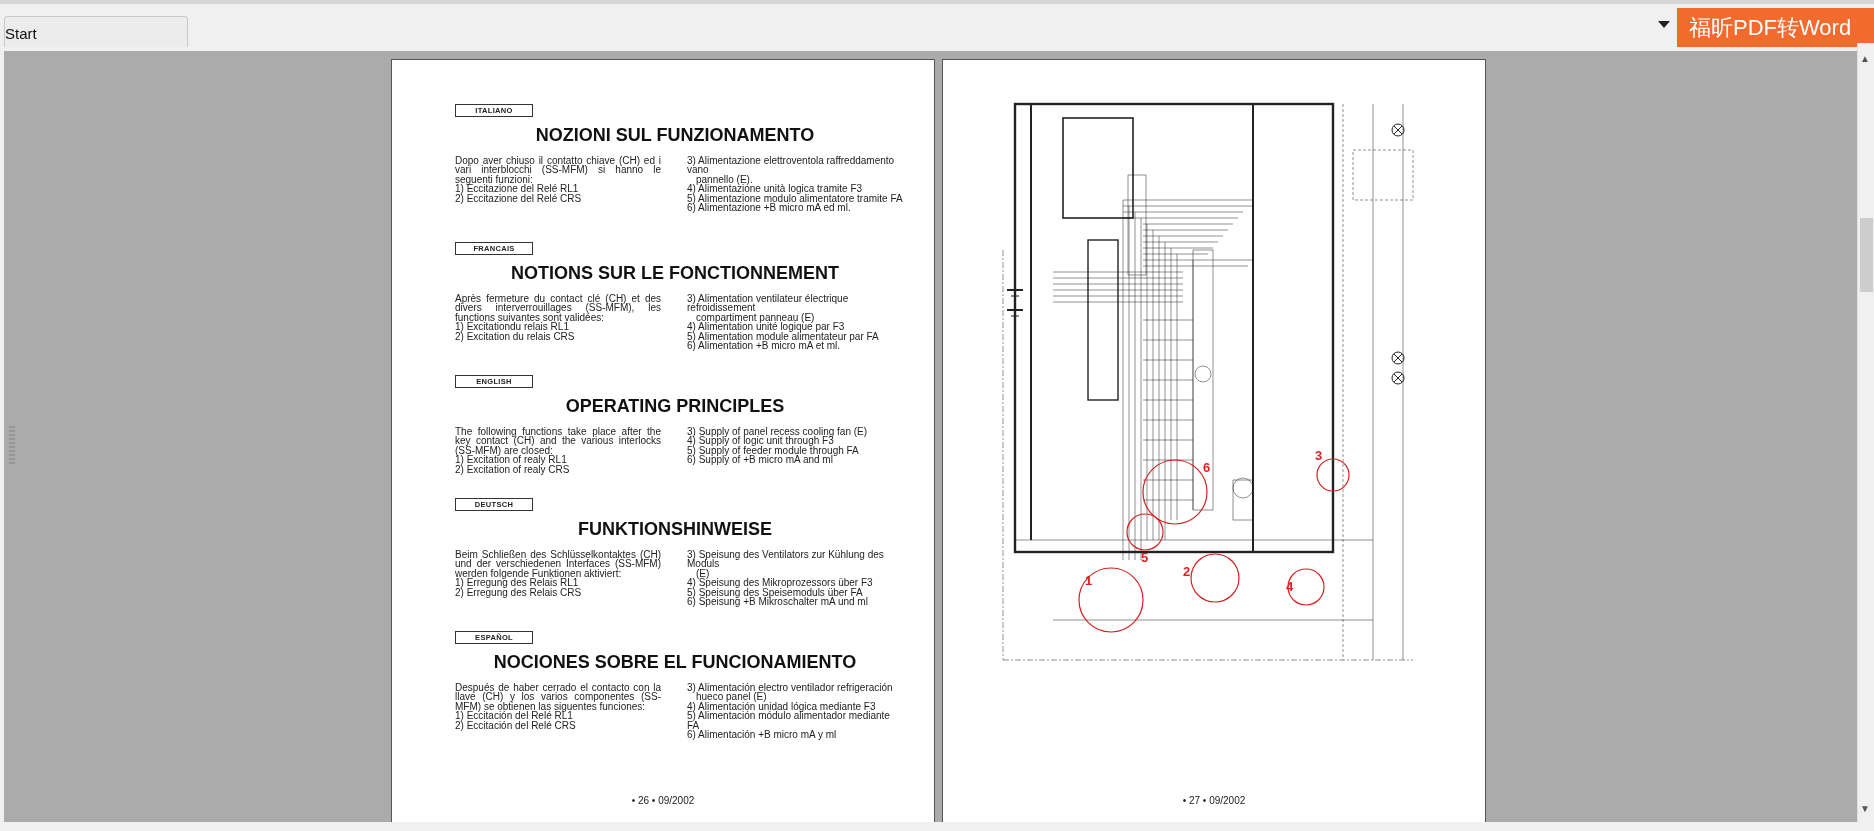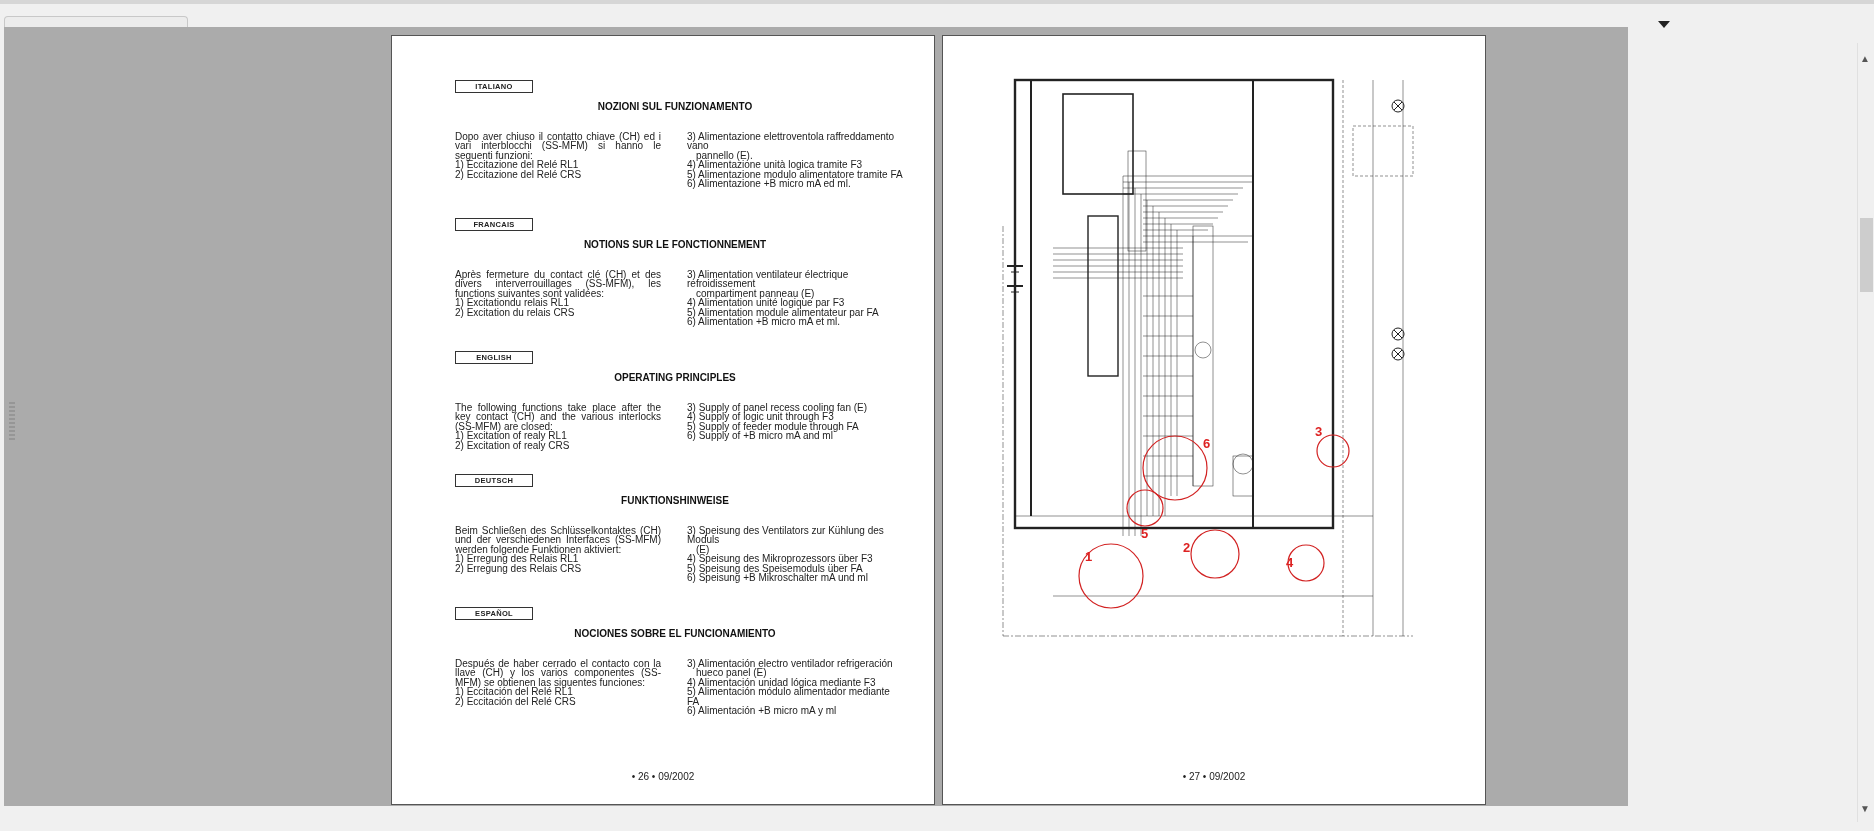--- a/index.html
+++ b/index.html
@@ -5,28 +5,28 @@
   * { box-sizing: border-box; margin: 0; padding: 0; }
   html, body { width: 1874px; height: 831px; overflow: hidden; background: #f0f0f0; font-family: "Liberation Sans", sans-serif; }
   .tabbar { position: absolute; left: 0; top: 0; width: 1874px; height: 43px; background: #f0f0f0; border-top: 4px solid #d6d6d6; }
   .tab { position: absolute; top: 12px; height: 31px; border: 1px solid #c8c8c8; border-bottom: none; border-radius: 4px 4px 0 0; font-size: 15px; color: #111; padding: 8px 0 0 0; background: #ececec; transform: skewX(0deg); }
   .tab.start { left: 4px; width: 184px; }
   .tab.active { left: 188px; width: 234px; background: #fff; height: 32px; }
   .tab .label { white-space: nowrap; }
   .tab .close { position: absolute; right: 12px; top: 7px; font-size: 16px; font-weight: bold; color: #222; cursor: pointer; }
   .dropdown-arrow { position: absolute; left: 1658px; top: 17px; width: 0; height: 0; border-left: 6px solid transparent; border-right: 6px solid transparent; border-top: 7px solid #222; cursor: pointer; }
   .promo { position: absolute; left: 1677px; top: 4px; width: 197px; height: 39px; background: #f26a2e; color: #fff; font-size: 22px; line-height: 39px; padding-left: 12px; white-space: nowrap; cursor: pointer; }
-  .viewer { position: absolute; left: 0; top: 27px; width: 1628px; height: 779px; background: #ababab; border-left: 4px solid #f0f0f0; }
+  .viewer { position: absolute; left: 0; top: 51px; width: 1857px; height: 779px; background: #ababab; border-left: 4px solid #f0f0f0; }
   .grip { position: absolute; left: 5px; top: 375px; width: 6px; height: 40px; background: repeating-linear-gradient(#888 0 2px, transparent 2px 4px); opacity: .6; }
   .page { position: absolute; top: 8px; background: #fff; border: 1px solid #555; }
   .p1 { left: 387px; width: 544px; height: 770px; }
   .p2 { left: 938px; width: 544px; height: 770px; }
   .sec { position: absolute; left: 63px; width: 440px; }
   .lang { width: 78px; height: 13px; border: 1px solid #333; font-size: 7.5px; font-weight: bold; text-align: center; line-height: 11px; color: #222; letter-spacing: .3px; }
-  .title { position: absolute; left: 0; width: 440px; text-align: center; font-size: 10px; font-weight: bold; color: #111; top: 21px; }
+  .title { position: absolute; left: 0; width: 440px; text-align: center; font-size: 18px; font-weight: bold; color: #111; top: 21px; }
   .col { position: absolute; top: 52px; font-size: 10px; line-height: 9.4px; color: #222; }
   .col.l { left: 0; width: 206px; text-align: justify; }
   .col.r { left: 232px; width: 216px; }
   .col .ind { padding-left: 9px; }
   .footer { position: absolute; top: 735px; left: 0; width: 100%; text-align: center; font-size: 10px; color: #222; }
   .schem { position: absolute; left: 50px; top: 40px; width: 440px; height: 580px; }
   .scrollbar { position: absolute; left: 1857px; top: 43px; width: 17px; height: 779px; background: #f0f0f0; border-left: 1px solid #e0e0e0; }
   .scroll-up { position: absolute; left: 2px; top: 10px; font-size: 10px; color: #555; cursor: pointer; }
   .scroll-thumb { position: absolute; left: 2px; top: 175px; width: 13px; height: 74px; background: #cdcdcd; cursor: pointer; }
   .scroll-down { position: absolute; left: 2px; top: 760px; font-size: 10px; color: #555; cursor: pointer; }
@@ -34,20 +34,21 @@
   .badge { fill: #d22; font-size: 13px; font-weight: bold; font-family: "Liberation Sans", sans-serif; }
 </style>
 </head>
 <body>
 
 <div class="tabbar">
   <div class="tab start">
     <span class="label">Start</span>
   </div>
   <div class="dropdown-arrow"></div>
+  <div class="promo">福昕PDF转Word</div>
 </div>
 
 <div class="viewer">
   <div class="grip"></div>
 
   <div class="page p1">
     <div class="sec" style="top:44px;">
       <div class="lang">ITALIANO</div>
       <div class="title">NOZIONI SUL FUNZIONAMENTO</div>
       <div class="col l">

